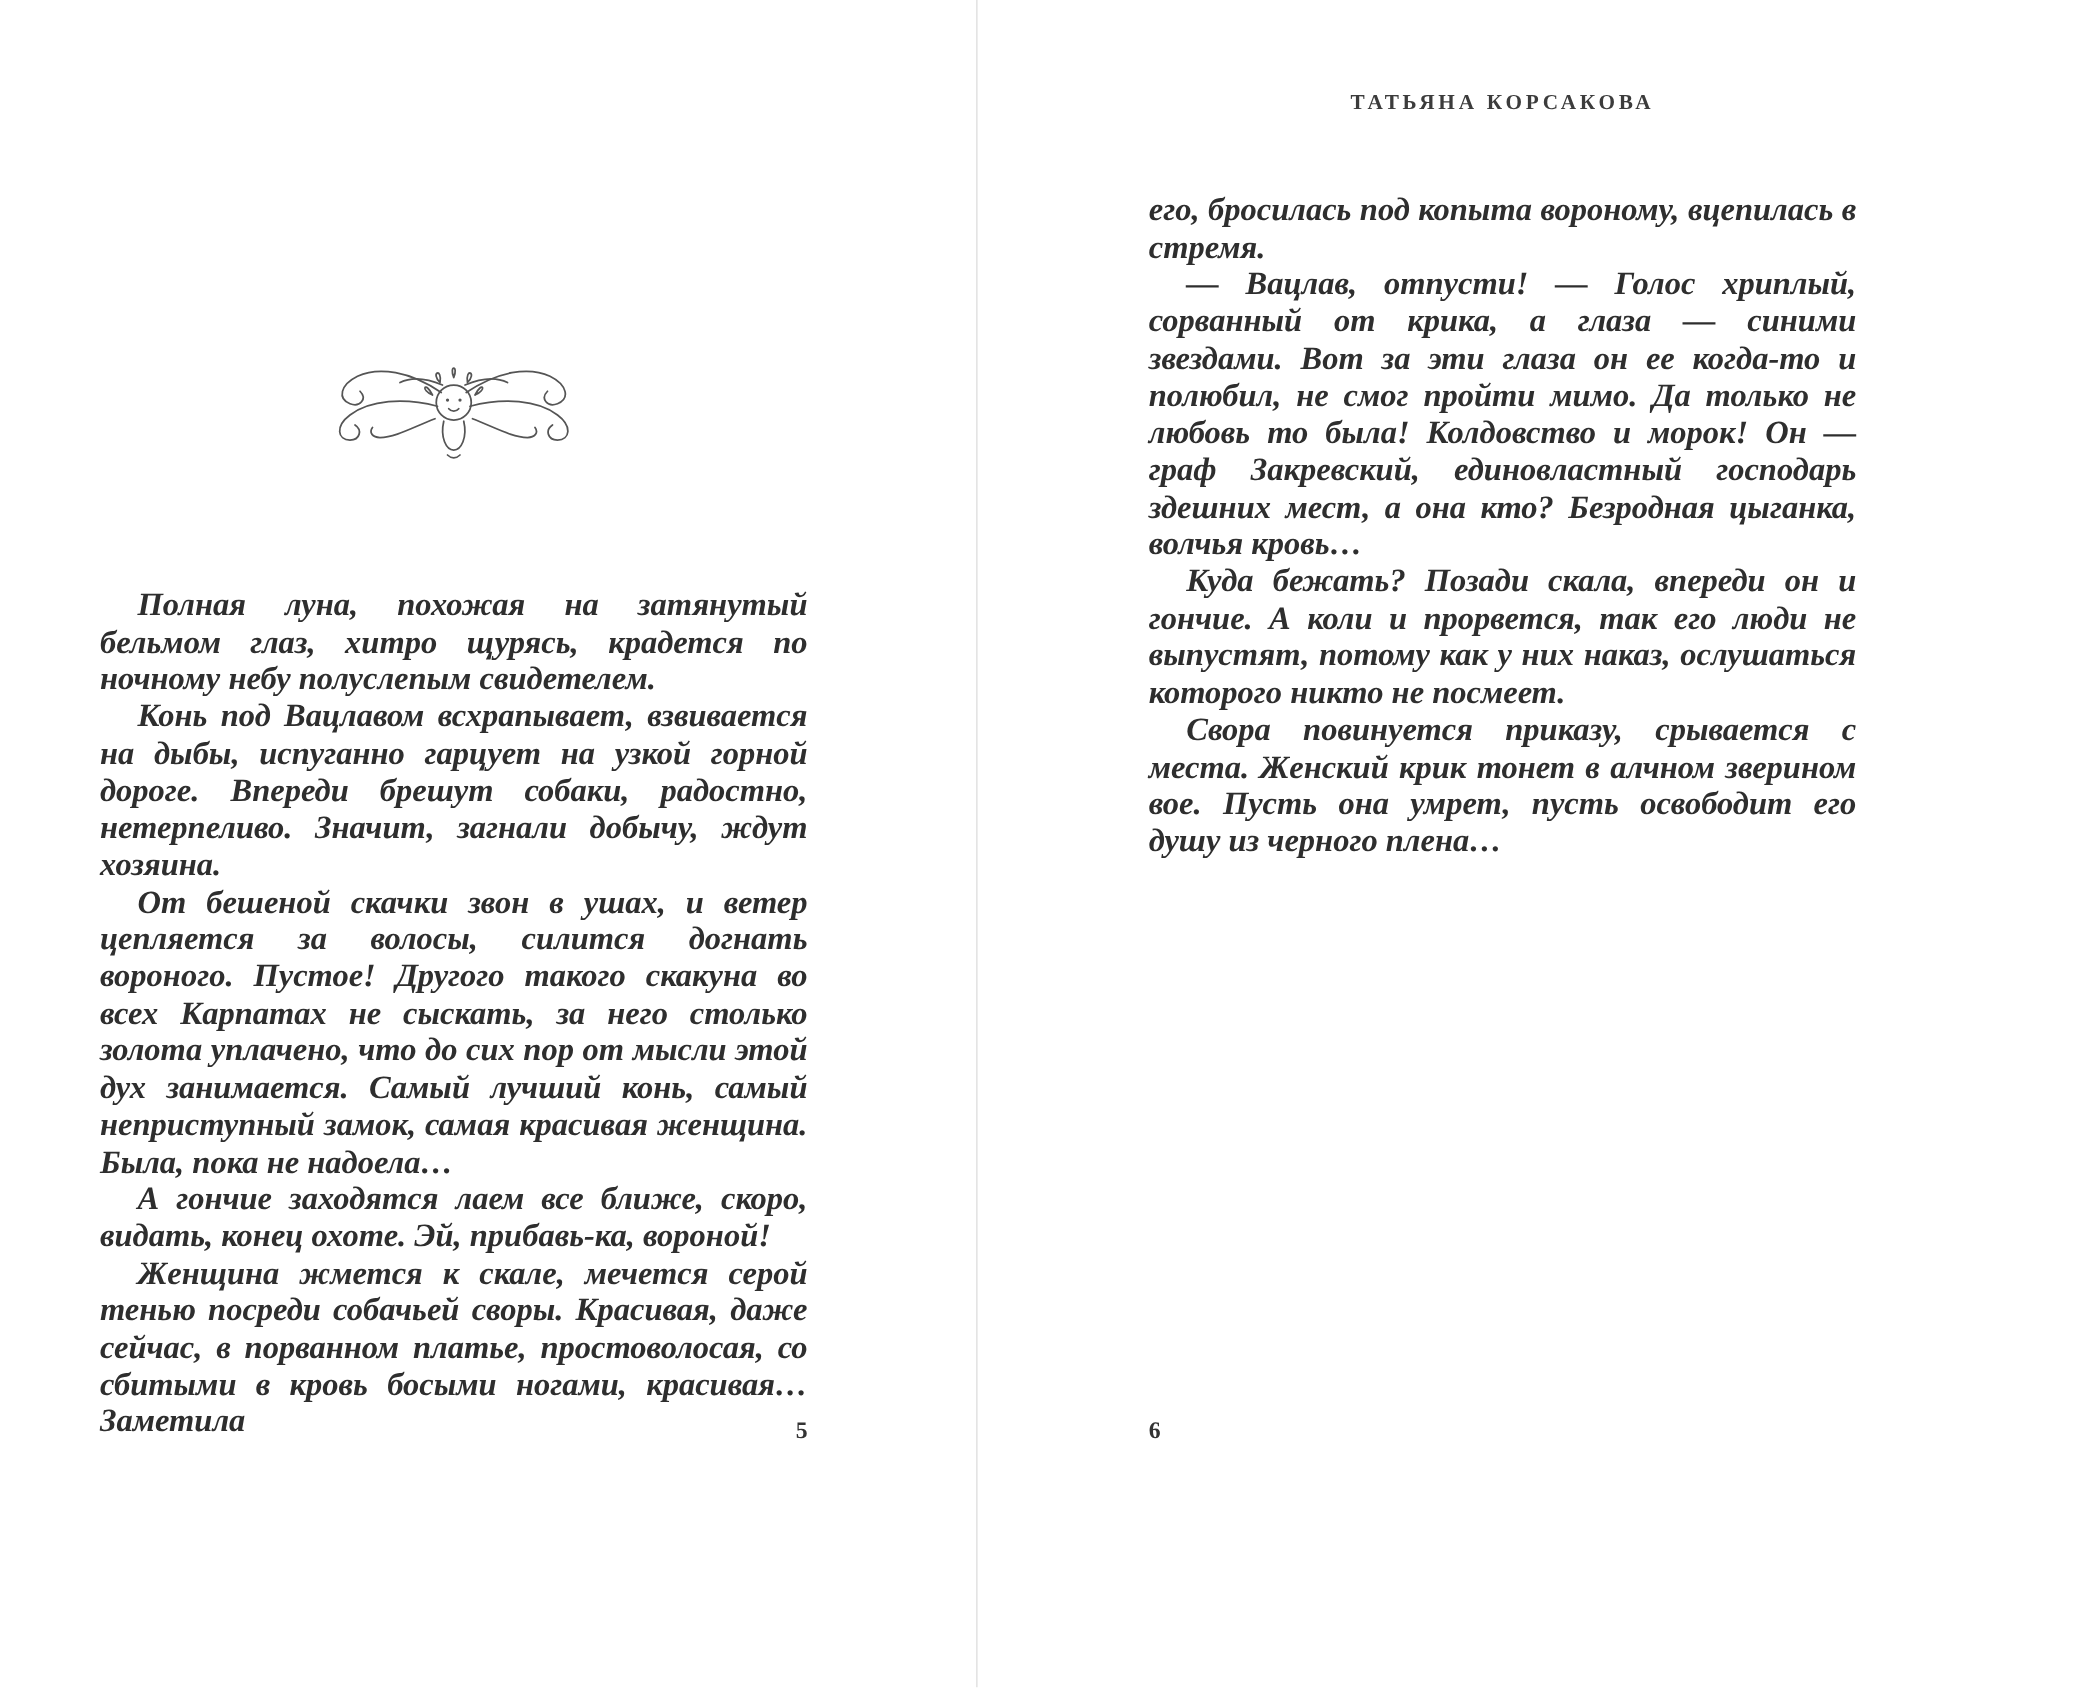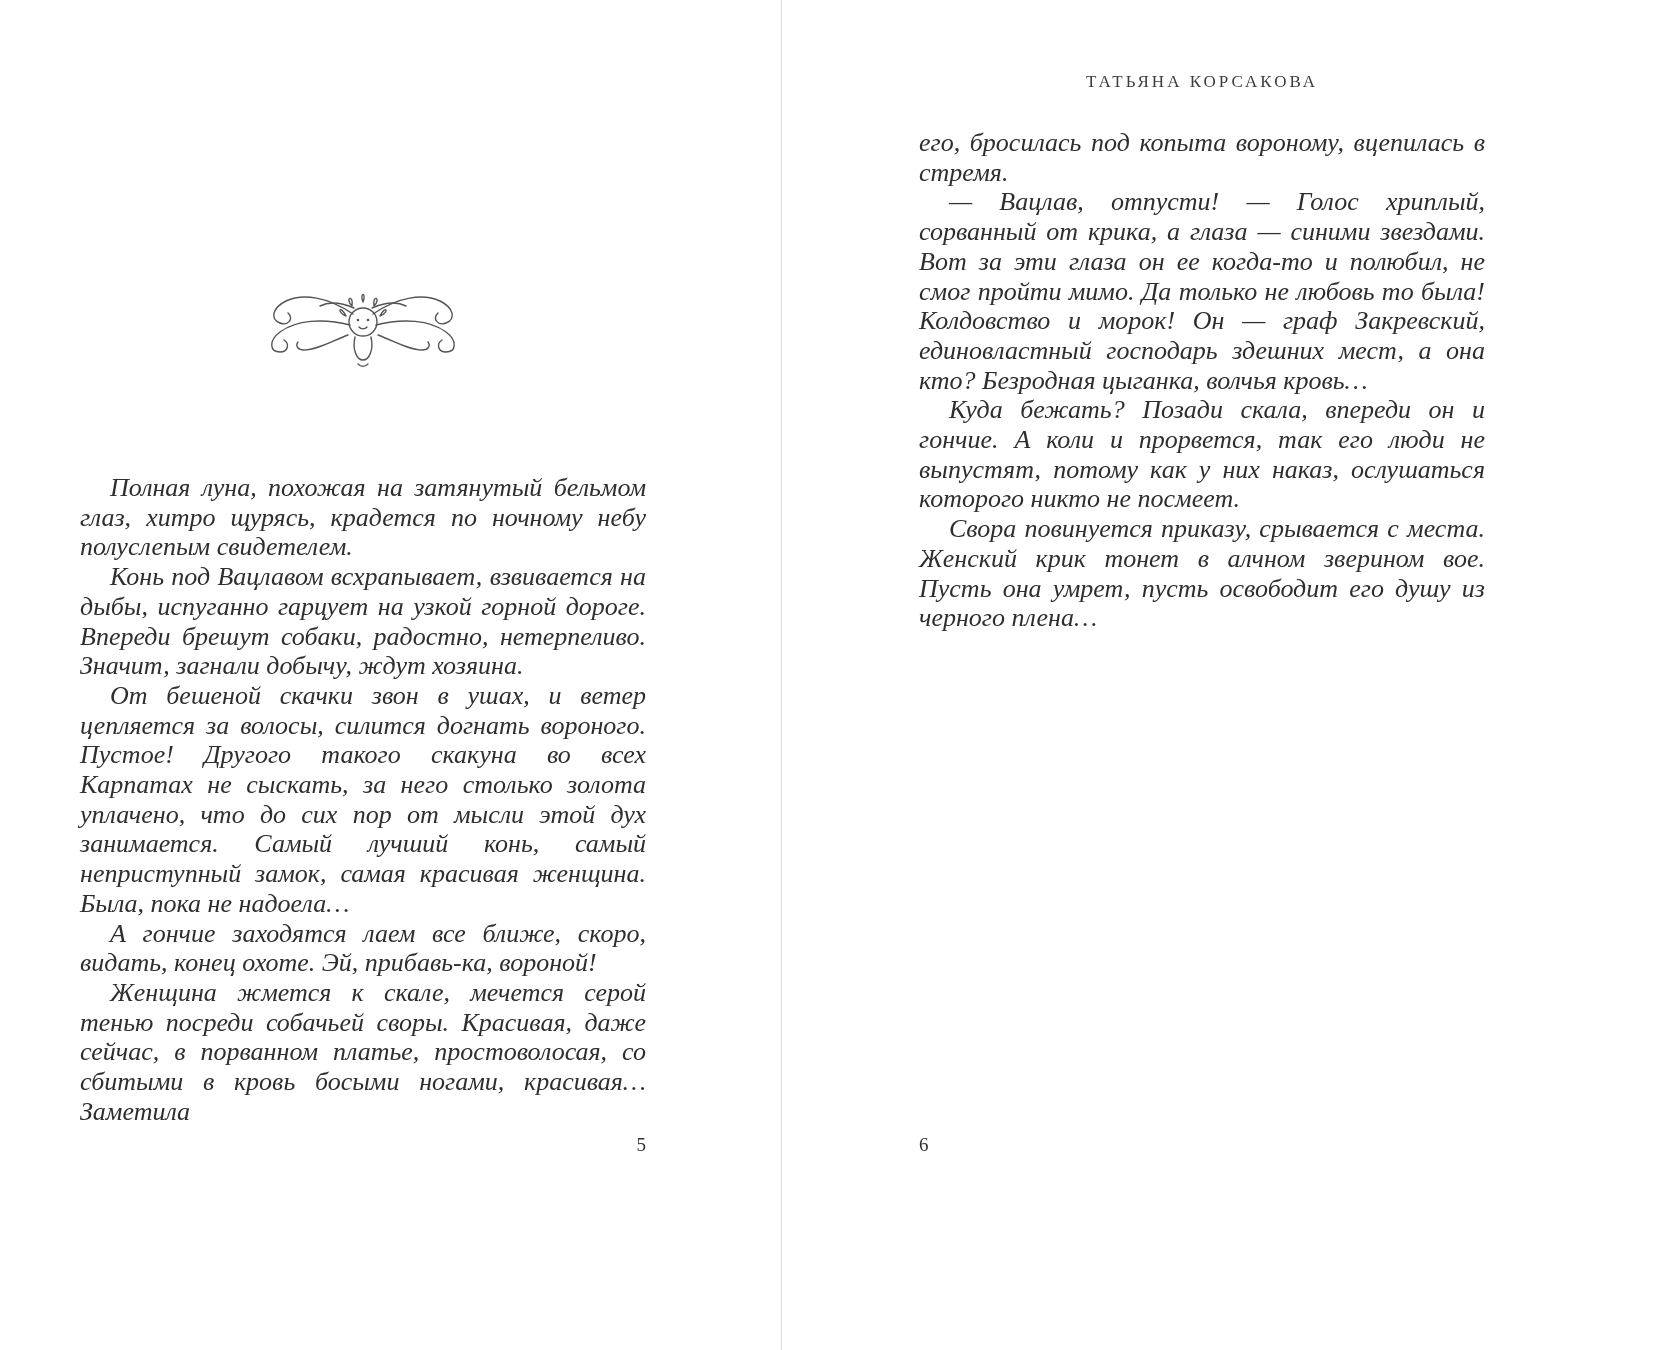--- a/index.html
+++ b/index.html
@@ -22,20 +22,21 @@
     top: 0;
     width: 1px;
     height: 1350px;
     background: #dcdcdc;
   }
 
   .page {
     position: absolute;
     top: 0;
     height: 1100px;
+    font-weight: bold;
   }
   .page-left  { left: 80px;  width: 566px; }
   .page-right { left: 919px; width: 566px; }
 
   .ornament {
     position: absolute;
     top: 280px;
     left: 50%;
     transform: translateX(-50%);
   }
@@ -54,22 +55,23 @@
 
   .body-text {
     position: absolute;
     left: 0;
     right: 0;
     font-style: italic;
     font-size: 26px;
     line-height: 29.7px;
     text-align: justify;
     hyphens: auto;
+    margin-top: 25px;
   }
-  .page-left  .body-text { top: 473px; }
+  .page-left  .body-text { top: 444px; }
   .page-right .body-text { top: 128px; }
 
   .body-text p {
     margin: 0;
     padding: 0;
     text-indent: 30px;
   }
   
   .page-right .body-text p:first-child { text-indent: 0; }
 

